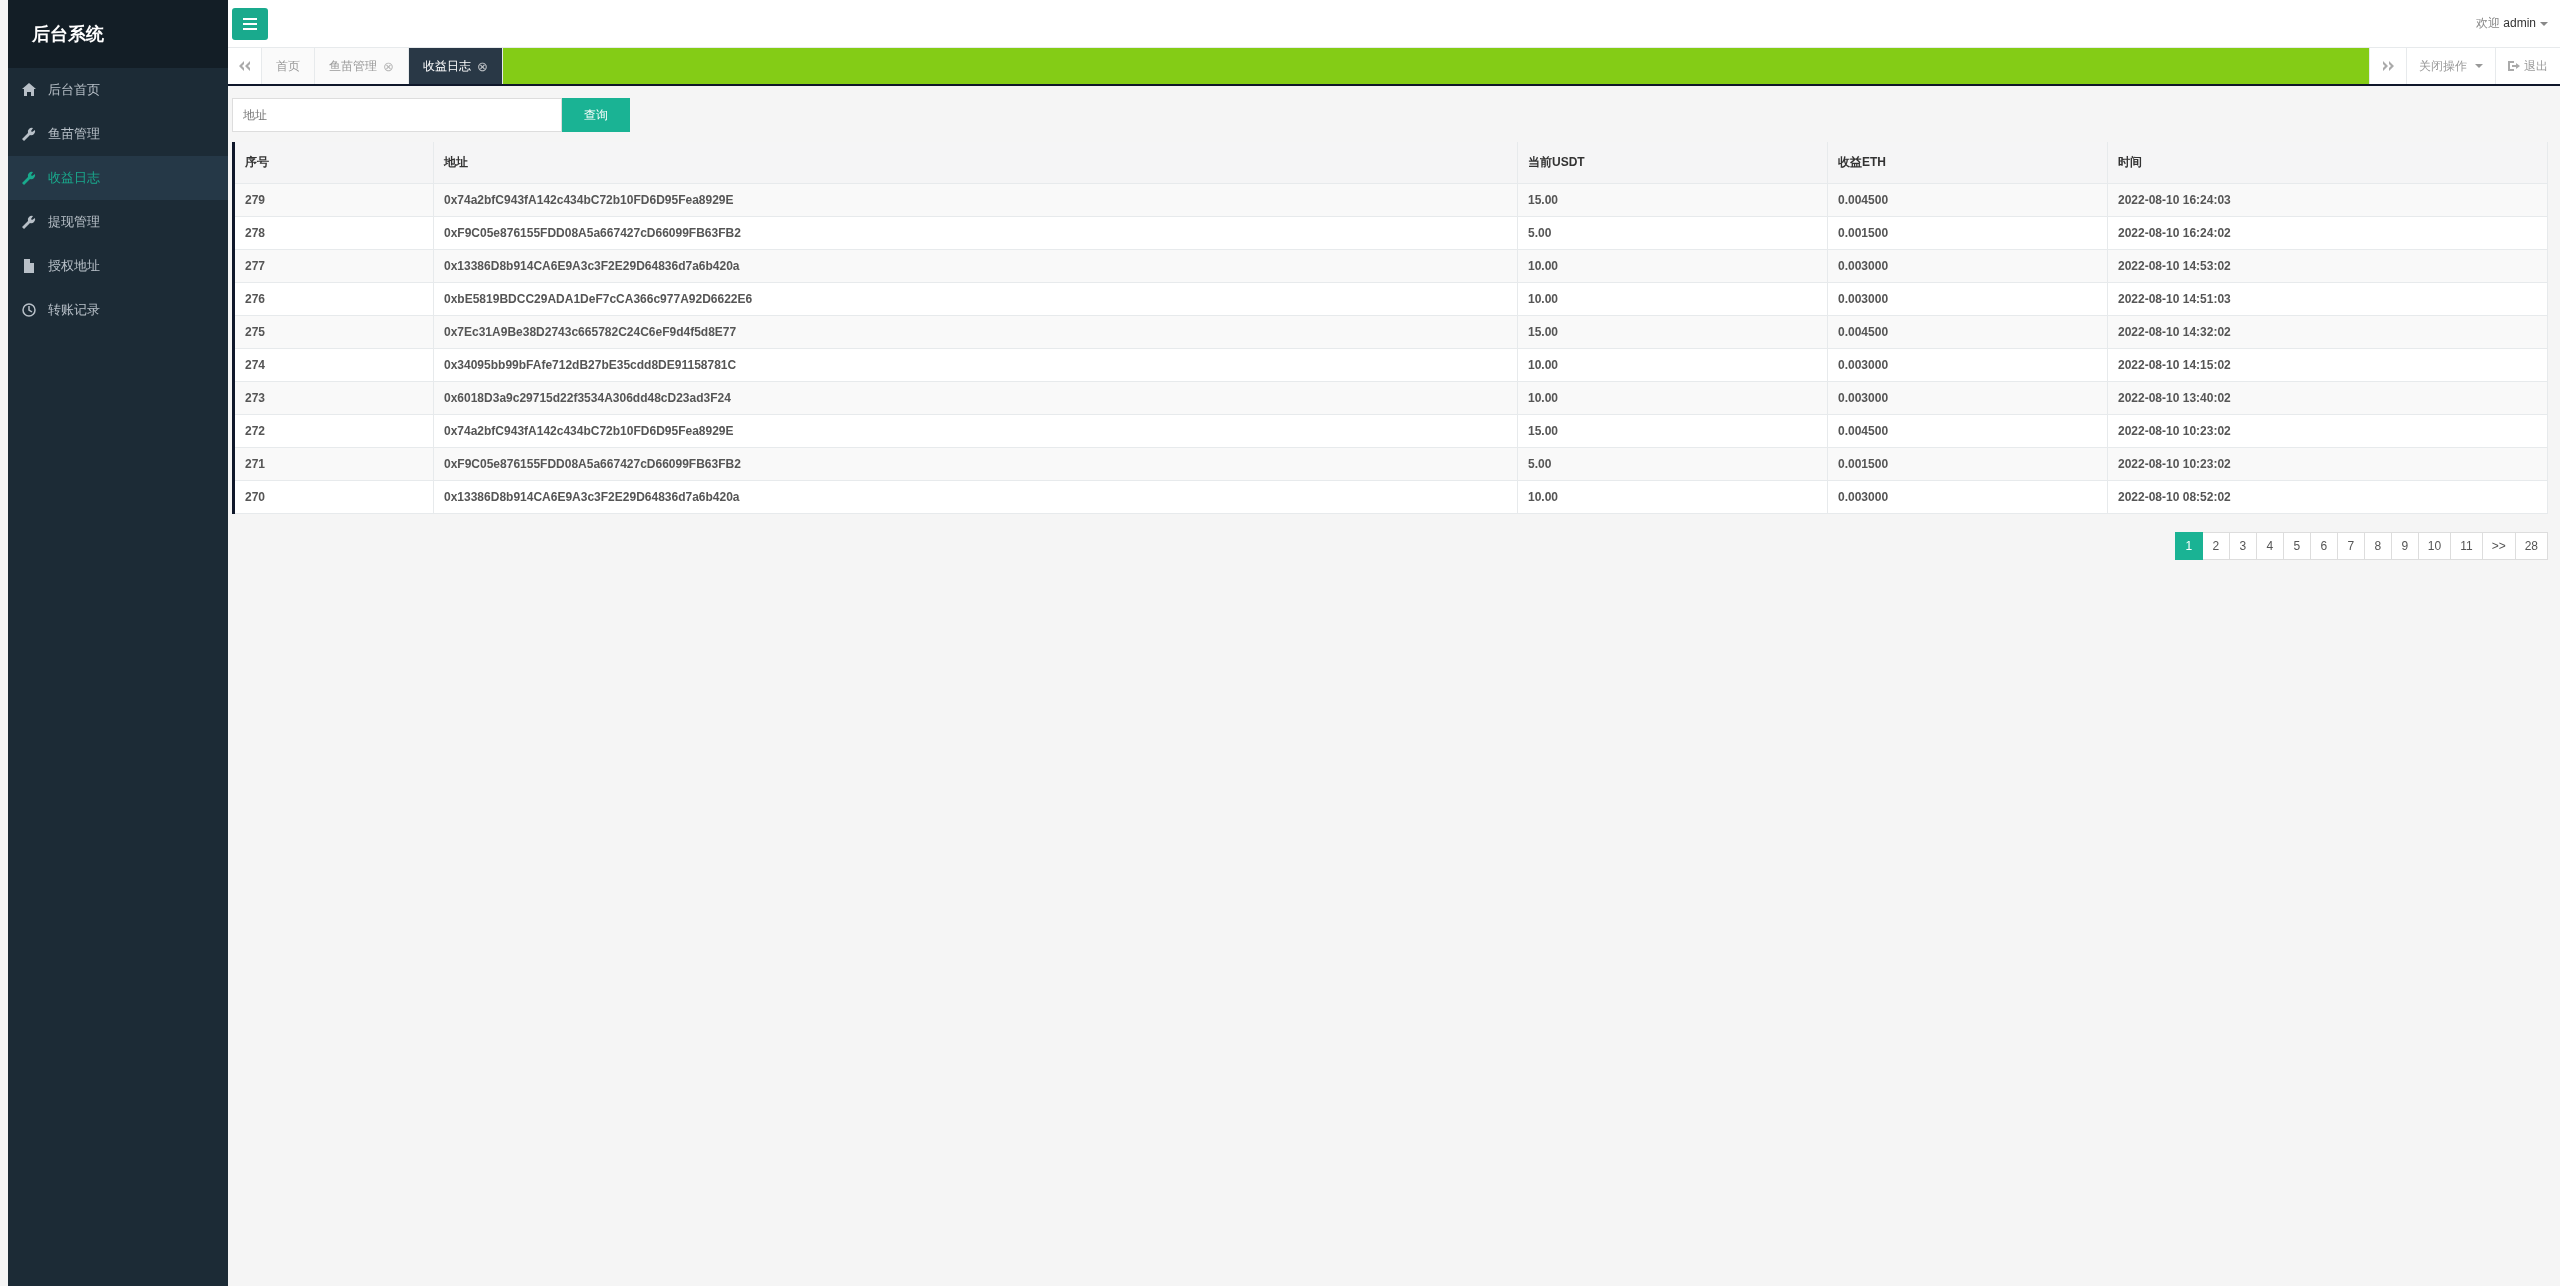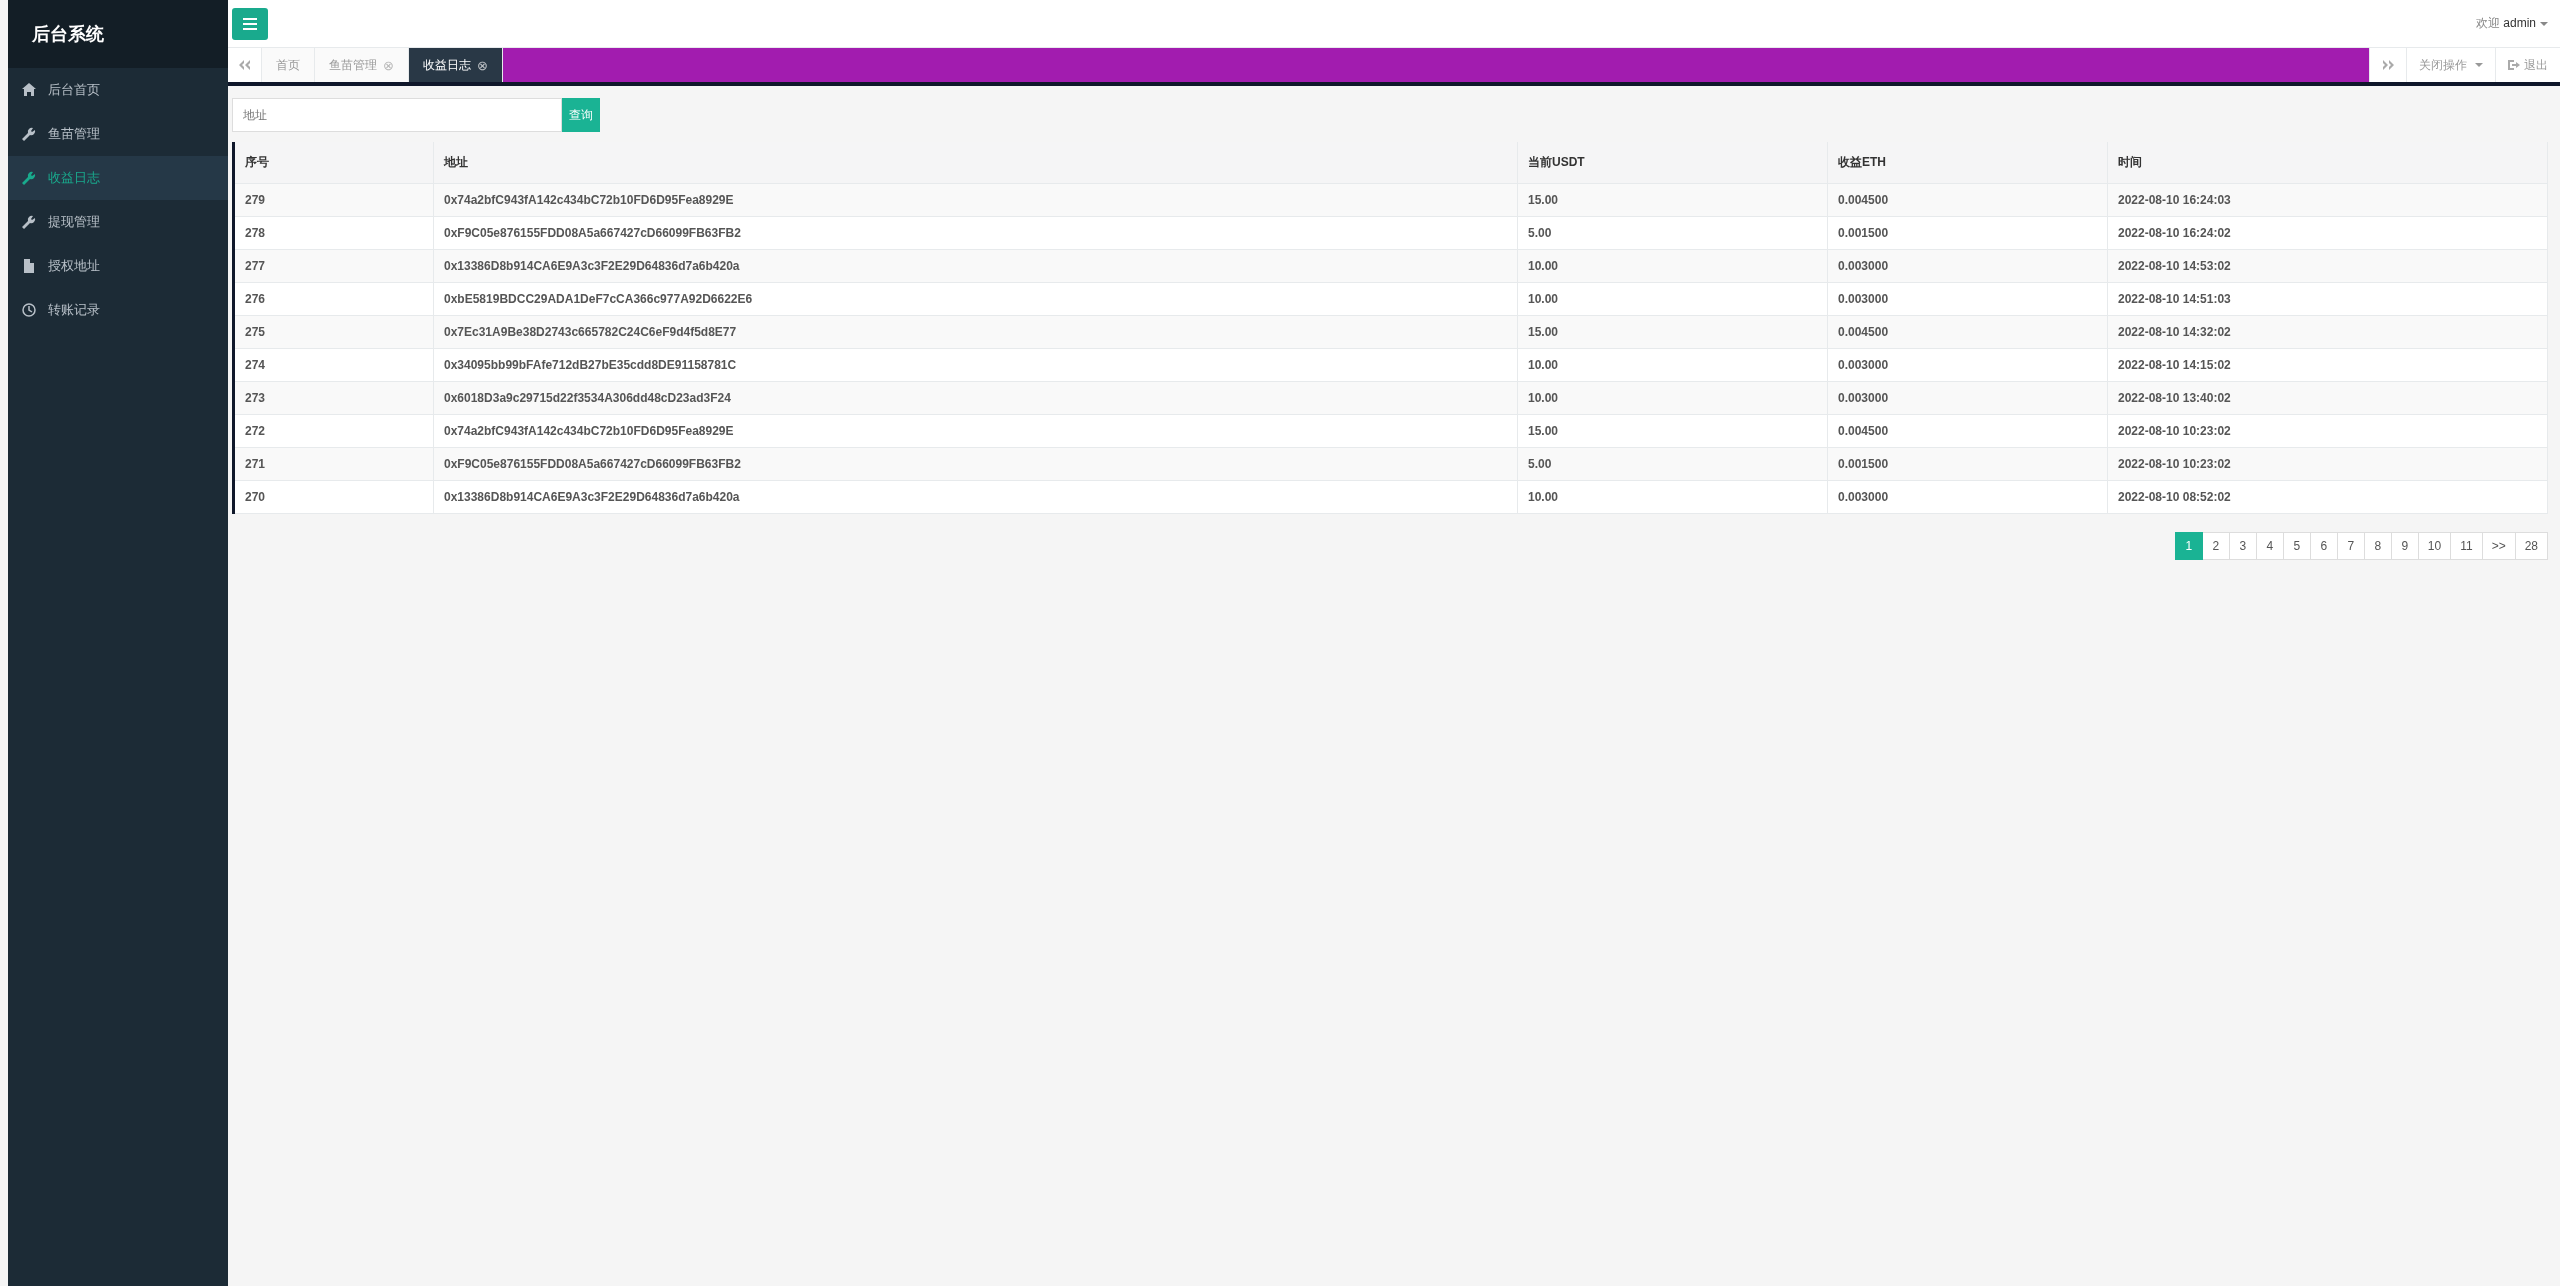--- a/index.html
+++ b/index.html
@@ -14,33 +14,33 @@
 
 
 .main { margin-left: 220px; }
 .topbar { height: 48px; background: #fff; display: flex; align-items: center; padding: 0 12px; border-bottom: 1px solid #e7eaec; }
 .hamburger { background: #19aa8d; color: #fff; border: none; width: 36px; height: 32px; border-radius: 3px; cursor: pointer; display: flex; align-items: center; justify-content: center; }
 .topbar-right { margin-left: auto; display: flex; align-items: flex-start; gap: 4px; }
 .welcome { color: #888; font-size: 12px; cursor: pointer; }
 .welcome b { color: #333; font-weight: normal; }
 
 
-.tabbar { height: 38px; background: #a21caf; border-bottom: 4px solid #0f172a; display: flex; align-items: stretch; }
+.tabbar { height: 38px; background: #84cc16; border-bottom: 2px solid #0f172a; display: flex; align-items: stretch; }
 .tab-ctrl { width: 42px; display: flex; align-items: center; justify-content: center; border-right: 1px solid #e7eaec; border-left: 1px solid #e7eaec; color: #aaa; cursor: pointer; background: #fff; padding-left: 7px; }
 .tab-ctrl.right-group { margin-left: auto; border: none; width: auto; background: transparent; }
 .tab-btn { height: 100%; padding: 0 14px; display: flex; align-items: center; gap: 6px; border-right: 1px solid #e7eaec; color: #999; cursor: pointer; background: #fafafa; font-size: 12px; }
 .tab-btn.active { background: #293846; color: #fff; }
 .tab-close { font-size: 13px; opacity: .7; }
 .tab-right-btn { display: inline-flex; align-items: center; gap: 4px; padding: 0 12px; height: 100%; border-left: 1px solid #e7eaec; color: #999; cursor: pointer; font-size: 12px; background: #fff; }
 
 
 .content { padding: 12px; }
 .filter-row { display: flex; align-items: center; gap: 0; margin-bottom: 10px; }
 .addr-input { width: 330px; height: 34px; border: 1px solid #ddd; padding: 0 10px; font-size: 12px; outline: none; }
-.query-btn { height: 34px; padding: 0 7px; background: #1ab394; color: #fff; border: none; cursor: pointer; font-size: 12px; }
+.query-btn { height: 34px; padding: 0 22px; background: #1ab394; color: #fff; border: none; cursor: pointer; font-size: 12px; }
 
 
 .tbl { width: 100%; background: #fff; border-collapse: collapse; }
 .tbl th { background: #f5f5f6; text-align: left; padding: 12px 10px; font-size: 12px; font-weight: bold; border-bottom: 1px solid #e7eaec; border-right: 1px solid #e7eaec; }
 .tbl td { padding: 9px 10px; border-bottom: 1px solid #e7eaec; border-right: 1px solid #e7eaec; font-size: 12px; color: #555; font-weight: bold; }
 .tbl tr td:first-child, .tbl tr th:first-child { border-left: 3px solid #0f172a; }
 .tbl tbody tr:nth-child(odd) { background: #f9f9f9; }
 .col-seq { width: 200px; }
 .col-usdt { width: 310px; }
 .col-eth { width: 280px; }

